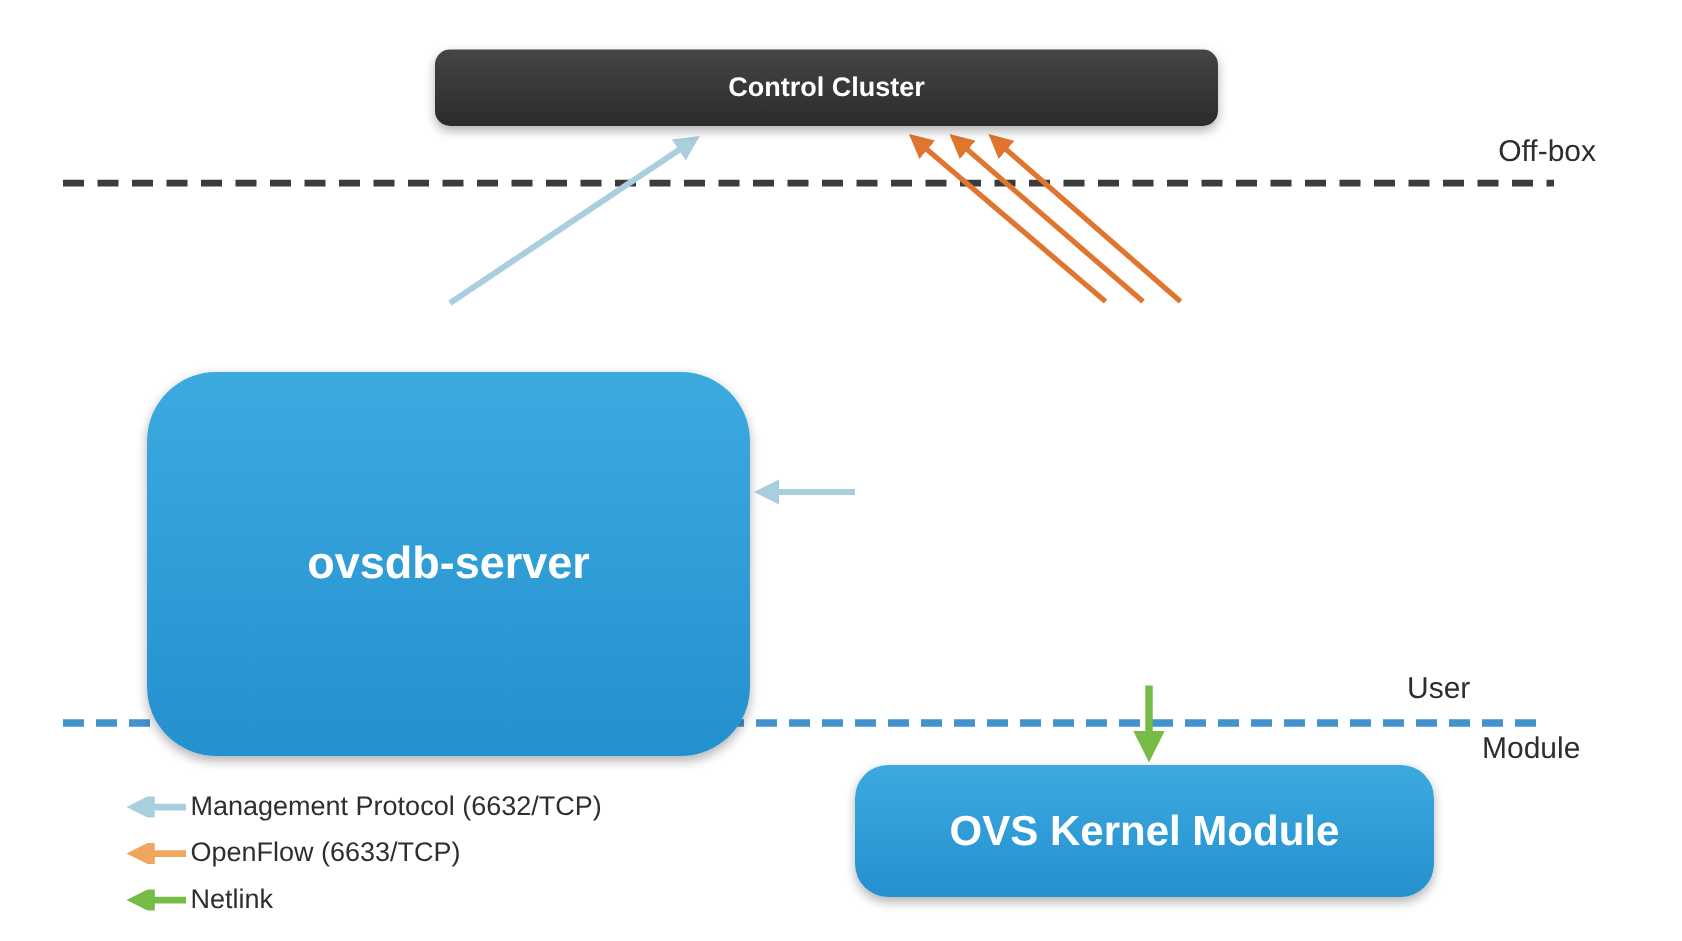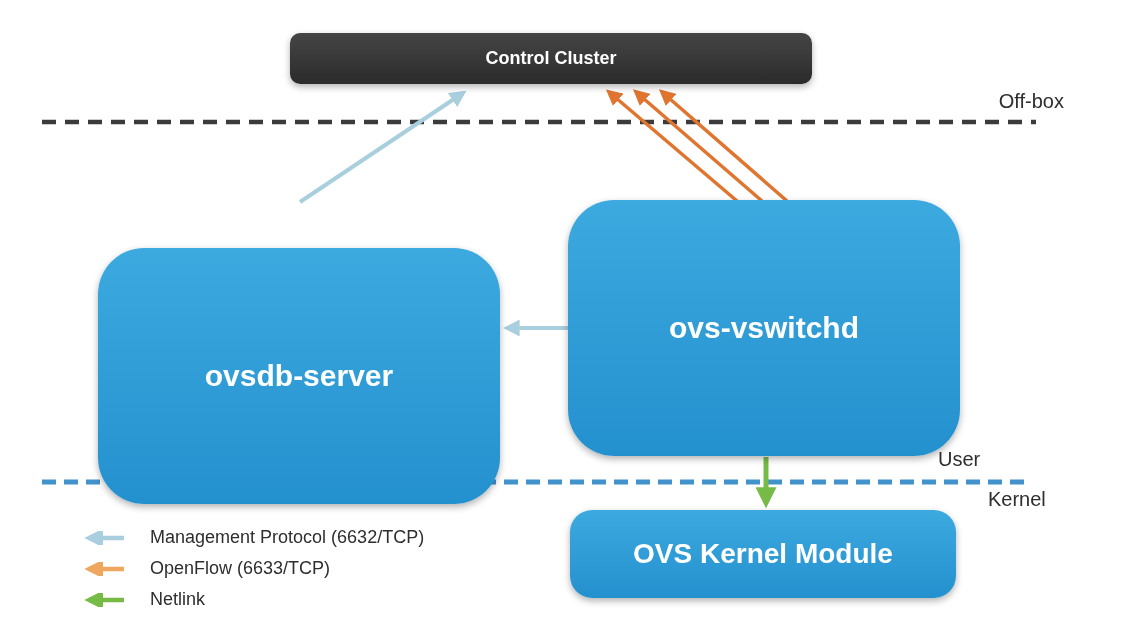--- a/index.html
+++ b/index.html
@@ -51,21 +51,21 @@
   }
   .lbl-offbox{right:57px;top:90px;}
   .lbl-user{left:938px;top:448px;}
   .lbl-kernel{left:988px;top:488px;}
 
   
   .legend{
     position:absolute;left:76px;top:522px;width:420px;
   }
   .legend-row{
-    display:flex;align-items:center;height:31px;gap:24px;
+    display:flex;align-items:center;height:31px;gap:1px;
   }
   .legend-row svg{flex:0 0 auto;display:block;}
   .legend-text{
     color:var(--label-color);
     font-size:18px;white-space:nowrap;
   }
 
   
   .dash-black{stroke:var(--dash-black);stroke-width:4.5;stroke-dasharray:14 9;fill:none;}
   .dash-blue{stroke:var(--dash-blue);stroke-width:5;stroke-dasharray:14 8;fill:none;}
@@ -112,31 +112,28 @@
   </svg>
 
   <div class="node node-dark">
     <span>Control Cluster</span>
   </div>
 
   <div class="node node-blue node-ovsdb">
     <span>ovsdb-server</span>
   </div>
 
-  <div class="node node-blue node-vswitchd">
-    <span>ovs-vswitchd</span>
-  </div>
 
   <div class="node node-blue node-kernelmod">
     <span>OVS Kernel Module</span>
   </div>
 
   <div class="blabel lbl-offbox">Off-box</div>
   <div class="blabel lbl-user">User</div>
-  <div class="blabel lbl-kernel">Kernel</div>
+  <div class="blabel lbl-kernel">Module</div>
 
   <div class="legend">
     <div class="legend-row">
       <svg width="50" height="14" viewBox="0 0 50 14">
         <line x1="48" y1="7" x2="13" y2="7" class="st-cyan" stroke-width="4.5" marker-end="url(#mCyan)"></line>
       </svg>
       <span class="legend-text">Management Protocol (6632/TCP)</span>
     </div>
     <div class="legend-row">
       <svg width="50" height="14" viewBox="0 0 50 14">

